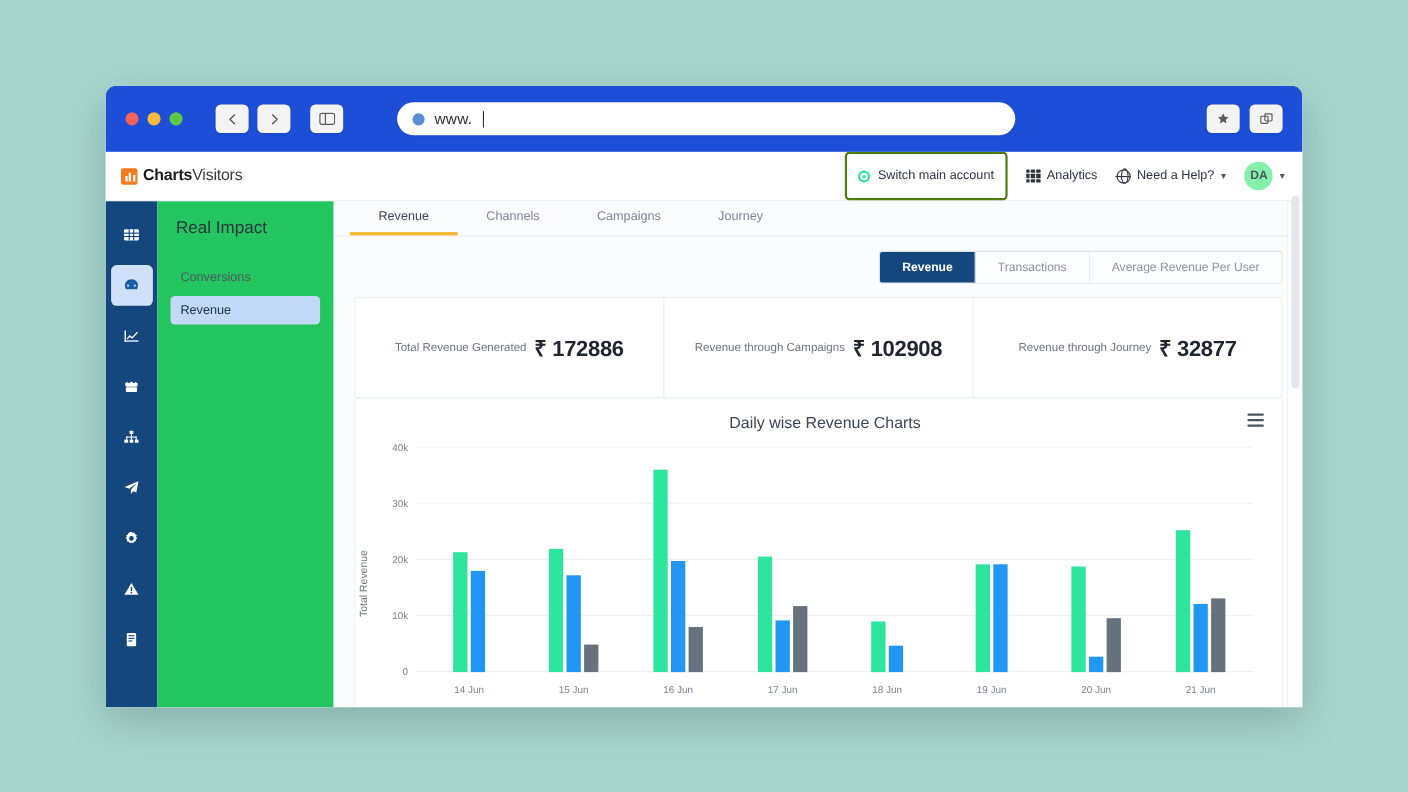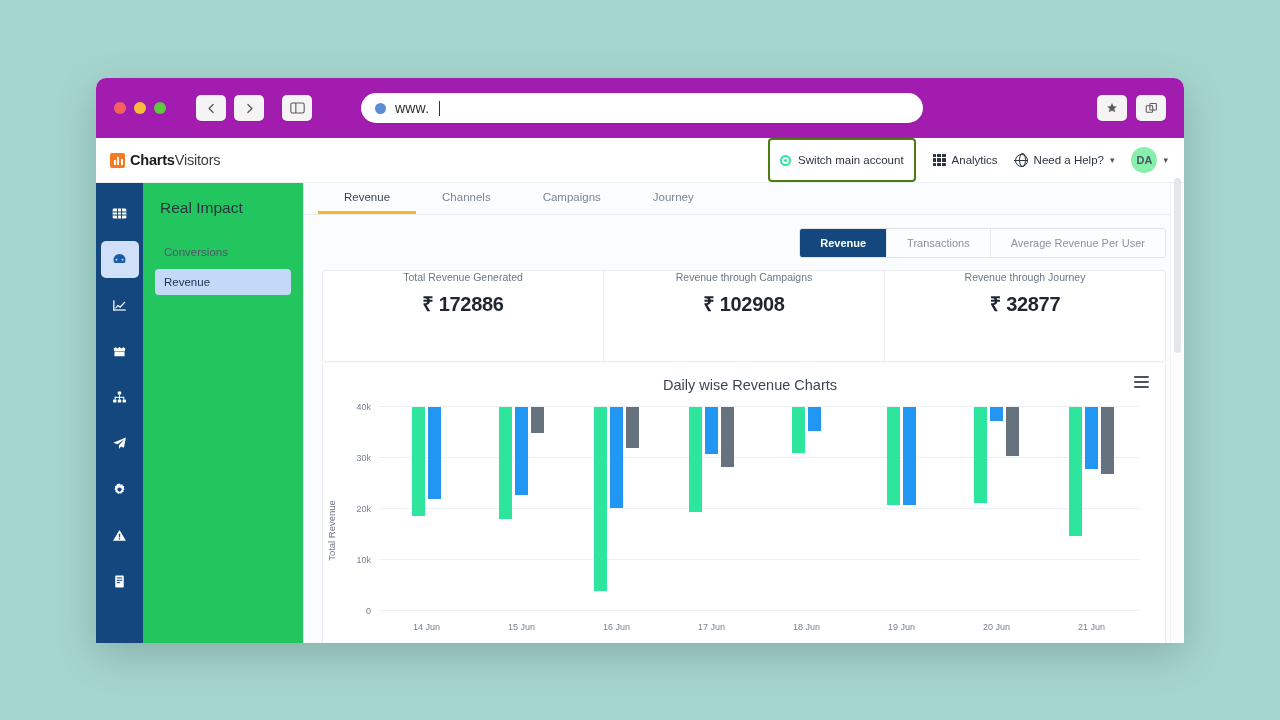--- a/index.html
+++ b/index.html
@@ -15,21 +15,21 @@
     position: absolute;
     left: 96px; top: 78px;
     width: 1088px; height: 565px;
     background: #ffffff;
     border-radius: 10px 10px 0 0;
     box-shadow: 0 12px 40px rgba(0,0,0,.18);
     overflow: hidden;
   }
   .chrome-bar {
     height: 60px;
-    background: #a21caf;
+    background: #1d4ed8;
     display: flex;
     align-items: center;
     padding: 0 18px;
     gap: 12px;
     position: relative;
   }
   .dots { display: flex; gap: 8px; align-items: center; }
   .dot { width: 12px; height: 12px; border-radius: 50%; }
   .dot.red { background: #f4625d; }
   .dot.yellow { background: #f7bc3e; }
@@ -221,22 +221,22 @@
     margin: 12px 18px 0 18px;
     background: #fff;
     border: 1px solid #e9edf2;
     border-radius: 3px;
     display: flex;
     height: 92px;
   }
   .kpi {
     flex: 1 1 0;
     border-right: 1px solid #e9edf2;
-    display: flex; flex-direction: column;
-    align-items: center; 
+    display: flex; 
+    align-items: center; justify-content: center;
     gap: 7px;
   }
   .kpi:last-child { border-right: none; }
   .kpi-label { font-size: 10.5px; color: #6c7685; }
   .kpi-value { font-size: 20px; color: #1f2630; font-weight: 700; letter-spacing: -.3px; }
 
   .chart-card {
     margin: 1px 18px 0 18px;
     background: #fff;
     border: 1px solid #e9edf2;
@@ -280,21 +280,21 @@
   }
   .bars {
     position: absolute; left: 0; right: 0; top: 0; bottom: 0;
     display: flex;
     align-items: flex-end;
   }
   .group {
     flex: 1 1 0;
     height: 100%;
     display: flex;
-    align-items: flex-start;
+    align-items: flex-end;
     justify-content: center;
     gap: 3px;
     position: relative;
     text-decoration: underline;
   }
   .bar { width: 13px; border-radius: 0; }
   .xlabel {
     position: absolute;
     top: 100%;
     margin-top: 11px;

